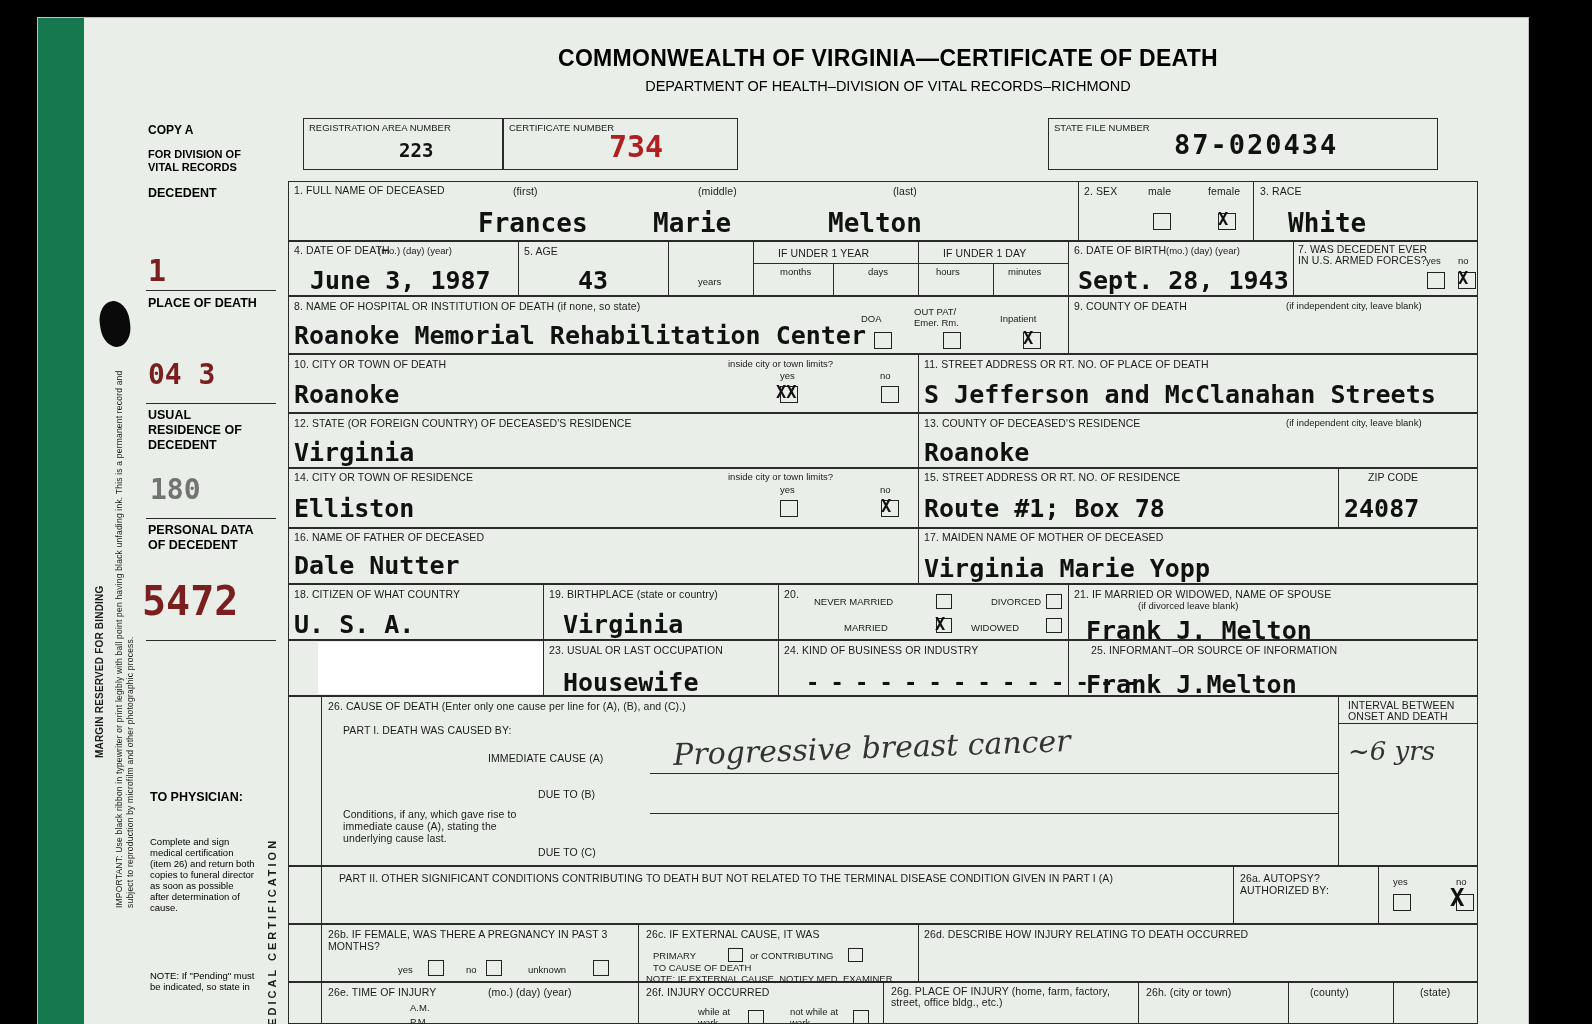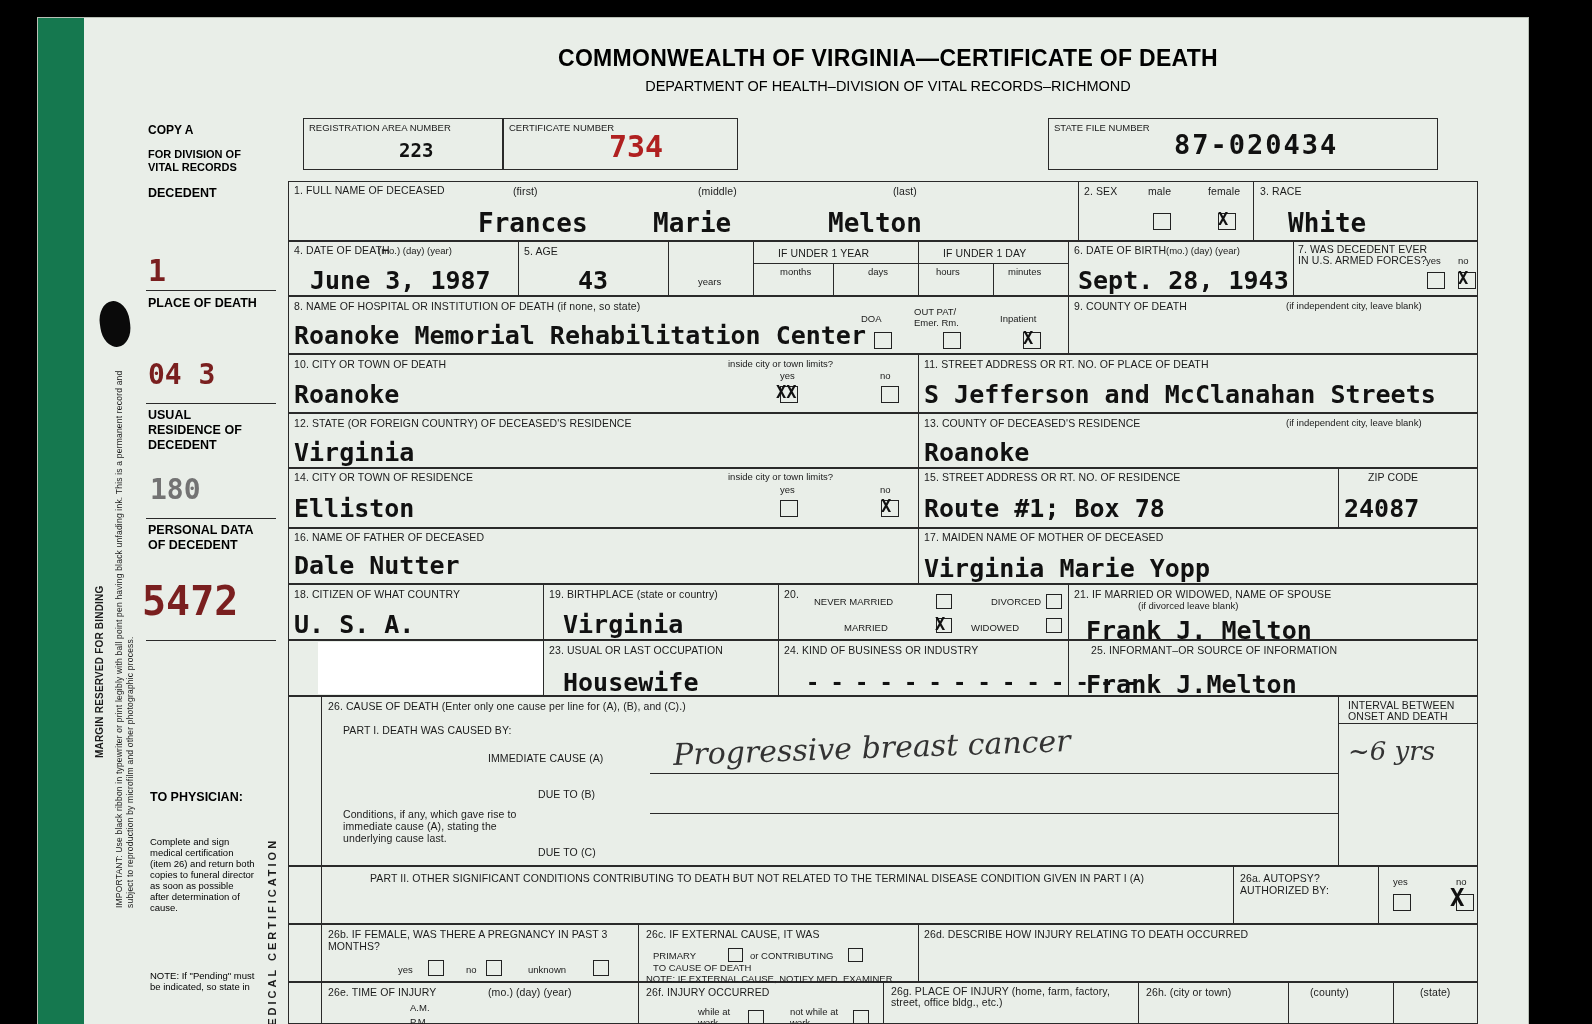--- a/index.html
+++ b/index.html
@@ -230,21 +230,21 @@
   <div class="script" style="position:absolute;left:1310px;top:718px;font-size:26px;">~6 yrs</div>
   <div class="lbl" style="position:absolute;left:500px;top:770px;">DUE TO (B)</div>
   <div class="rule hline" style="left:612px;top:795px;width:688px;"></div>
   <div class="lbl" style="position:absolute;left:305px;top:790px;width:190px;line-height:12px;">Conditions, if any, which gave rise to immediate cause (A), stating the underlying cause last.</div>
   <div class="lbl" style="position:absolute;left:500px;top:828px;">DUE TO (C)</div>
   <div class="rule hline" style="left:612px;top:848px;width:688px;"></div>
 
   <div class="box" style="left:250px;top:848px;width:1190px;height:58px;"></div>
   <div class="rule vline" style="left:1195px;top:848px;height:58px;"></div>
   <div class="rule vline" style="left:1340px;top:848px;height:58px;"></div>
-  <div class="lbl" style="position:absolute;left:321px;top:854px;width:870px;line-height:12px;padding-left:11px;">PART II.     OTHER SIGNIFICANT CONDITIONS CONTRIBUTING TO DEATH BUT NOT RELATED TO THE TERMINAL DISEASE CONDITION GIVEN IN PART I (A)</div>
+  <div class="lbl" style="position:absolute;left:290px;top:854px;width:870px;line-height:12px;padding-left:11px;">PART II.     OTHER SIGNIFICANT CONDITIONS CONTRIBUTING TO DEATH BUT NOT RELATED TO THE TERMINAL DISEASE CONDITION GIVEN IN PART I (A)</div>
   <div class="lbl" style="position:absolute;left:1202px;top:854px;width:130px;line-height:12px;">26a. AUTOPSY? AUTHORIZED BY:</div>
   <div class="lbl2" style="position:absolute;left:1355px;top:858px;">yes</div>
   <div class="lbl2" style="position:absolute;left:1418px;top:858px;">no</div>
   <div class="cb" style="left:1355px;top:876px;"></div>
   <div class="cb" style="left:1418px;top:876px;"></div>
   <div class="xmark" style="left:1412px;top:866px;font-size:24px;">X</div>
 
   <div class="box" style="left:250px;top:906px;width:1190px;height:58px;"></div>
   <div class="rule vline" style="left:600px;top:906px;height:58px;"></div>
   <div class="rule vline" style="left:880px;top:906px;height:58px;"></div>

